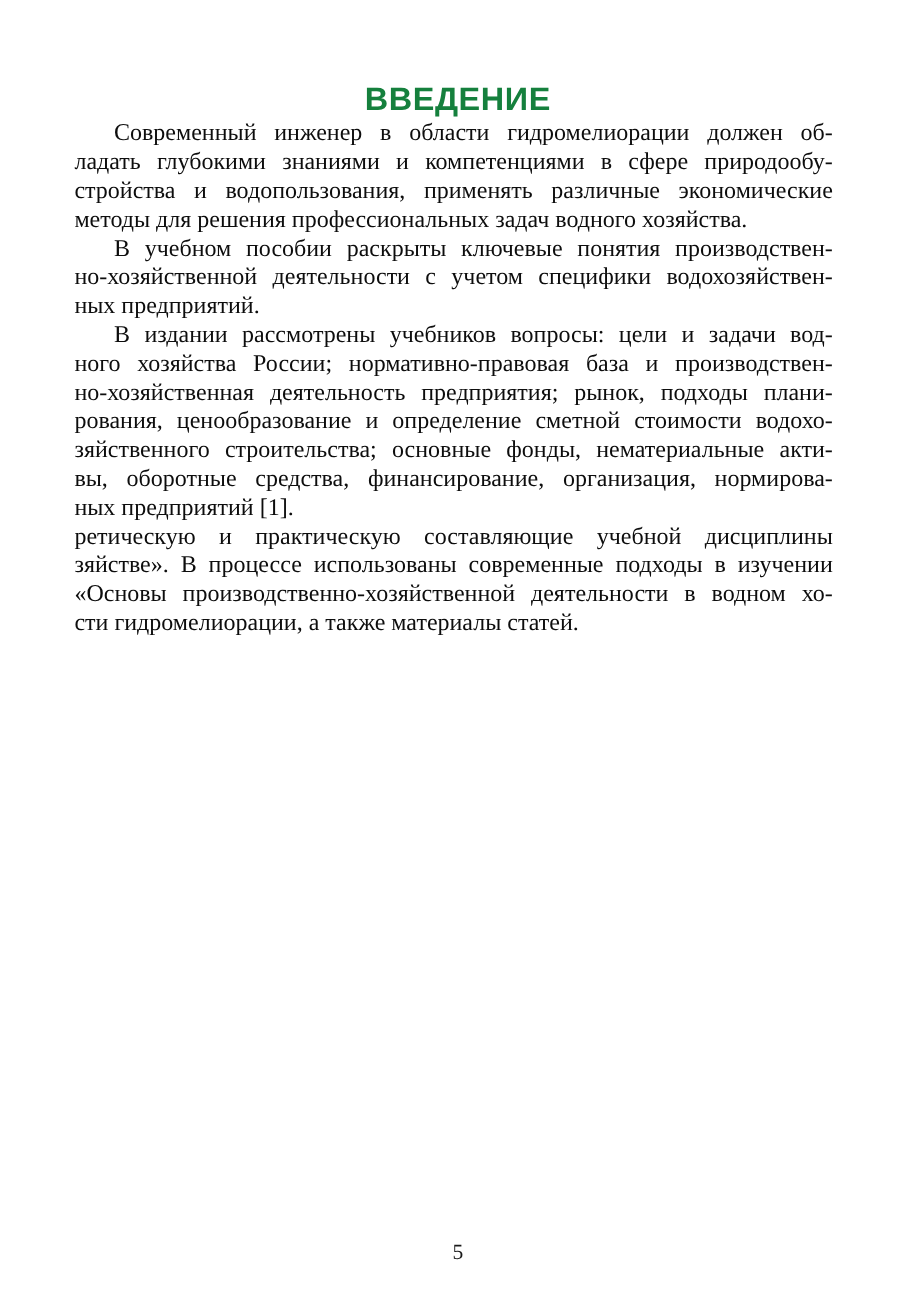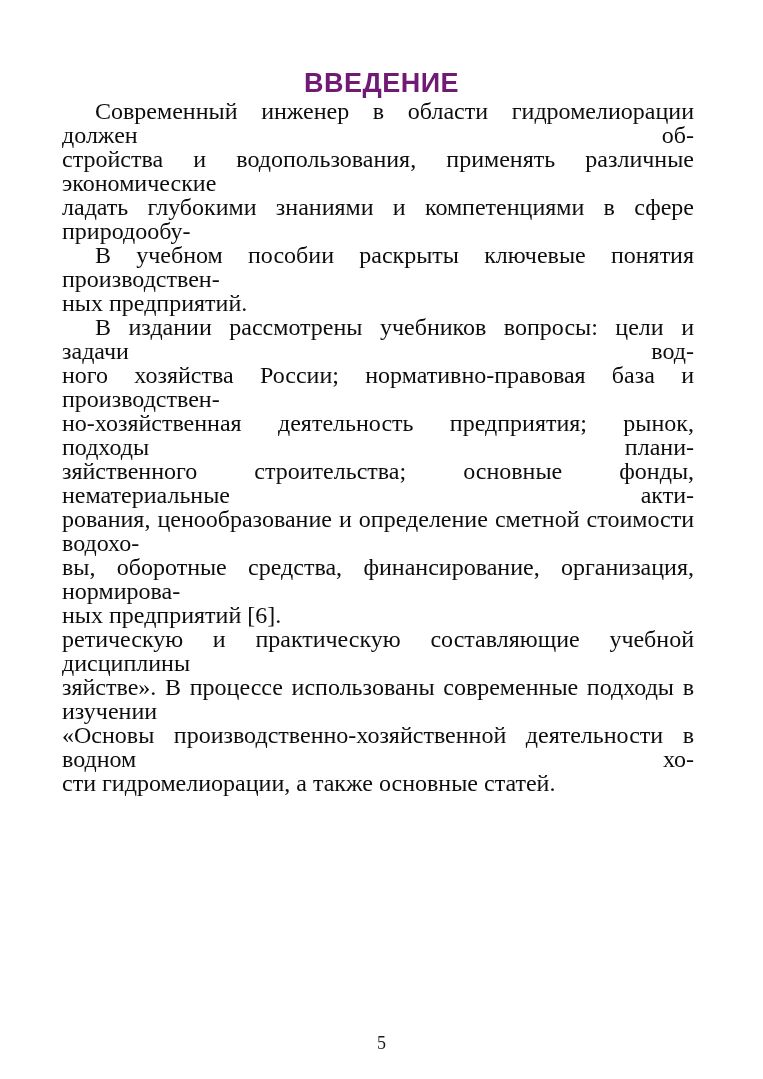--- a/index.html
+++ b/index.html
@@ -19,28 +19,28 @@
   .title {
     position: absolute;
     top: 50px;
     left: 0;
     width: 100%;
     text-align: center;
     font-family: "Liberation Sans", sans-serif;
     font-weight: bold;
     font-size: 27px;
     letter-spacing: 0.5px;
-    color: #701a75;
+    color: #15803d;
   }
   .content {
     position: absolute;
     top: 99px;
     left: 62px;
     width: 632px;
-    font-size: 24px;
+    font-size: 20px;
     line-height: 24px;
   }
   .paragraph {
     margin: 0;
     padding: 0;
   }
   .line {
     white-space: normal;
     text-align: justify;
     text-align-last: justify;
@@ -65,38 +65,40 @@
 </style>
 </head>
 <body>
 
 <div class="page">
   <h1 class="title">ВВЕДЕНИЕ</h1>
 
   <div class="content" id="paragraphs">
       <div class="paragraph">
         <div class="line firstline">Современный инженер в области гидромелиорации должен об-</div>
+        <div class="line">ладать глубокими знаниями и компетенциями в сфере природообу-</div>
         <div class="line">стройства и водопользования, применять различные экономические</div>
-        <div class="line">ладать глубокими знаниями и компетенциями в сфере природообу-</div>
+        <div class="line lastline">методы для решения профессиональных задач водного хозяйства.</div>
       </div>
       <div class="paragraph">
         <div class="line firstline">В учебном пособии раскрыты ключевые понятия производствен-</div>
+        <div class="line">но-хозяйственной деятельности с учетом специфики водохозяйствен-</div>
         <div class="line lastline">ных предприятий.</div>
       </div>
       <div class="paragraph">
         <div class="line firstline">В издании рассмотрены учебников вопросы: цели и задачи вод-</div>
         <div class="line">ного хозяйства России; нормативно-правовая база и производствен-</div>
         <div class="line">но-хозяйственная деятельность предприятия; рынок, подходы плани-</div>
+        <div class="line">рования, ценообразование и определение сметной стоимости водохо-</div>
         <div class="line">зяйственного строительства; основные фонды, нематериальные акти-</div>
-        <div class="line">рования, ценообразование и определение сметной стоимости водохо-</div>
         <div class="line">вы, оборотные средства, финансирование, организация, нормирова-</div>
-        <div class="line lastline">ных предприятий [6].</div>
+        <div class="line lastline">ных предприятий [1].</div>
       </div>
       <div class="paragraph">
         <div class="line">ретическую и практическую составляющие учебной дисциплины</div>
         <div class="line">зяйстве». В процессе использованы современные подходы в изучении</div>
         <div class="line">«Основы производственно-хозяйственной деятельности в водном хо-</div>
-        <div class="line lastline">сти гидромелиорации, а также основные статей.</div>
+        <div class="line lastline">сти гидромелиорации, а также материалы статей.</div>
       </div>
     </div>
 
   <div class="page-number">5</div>
 </div>
 
 </body></html>

